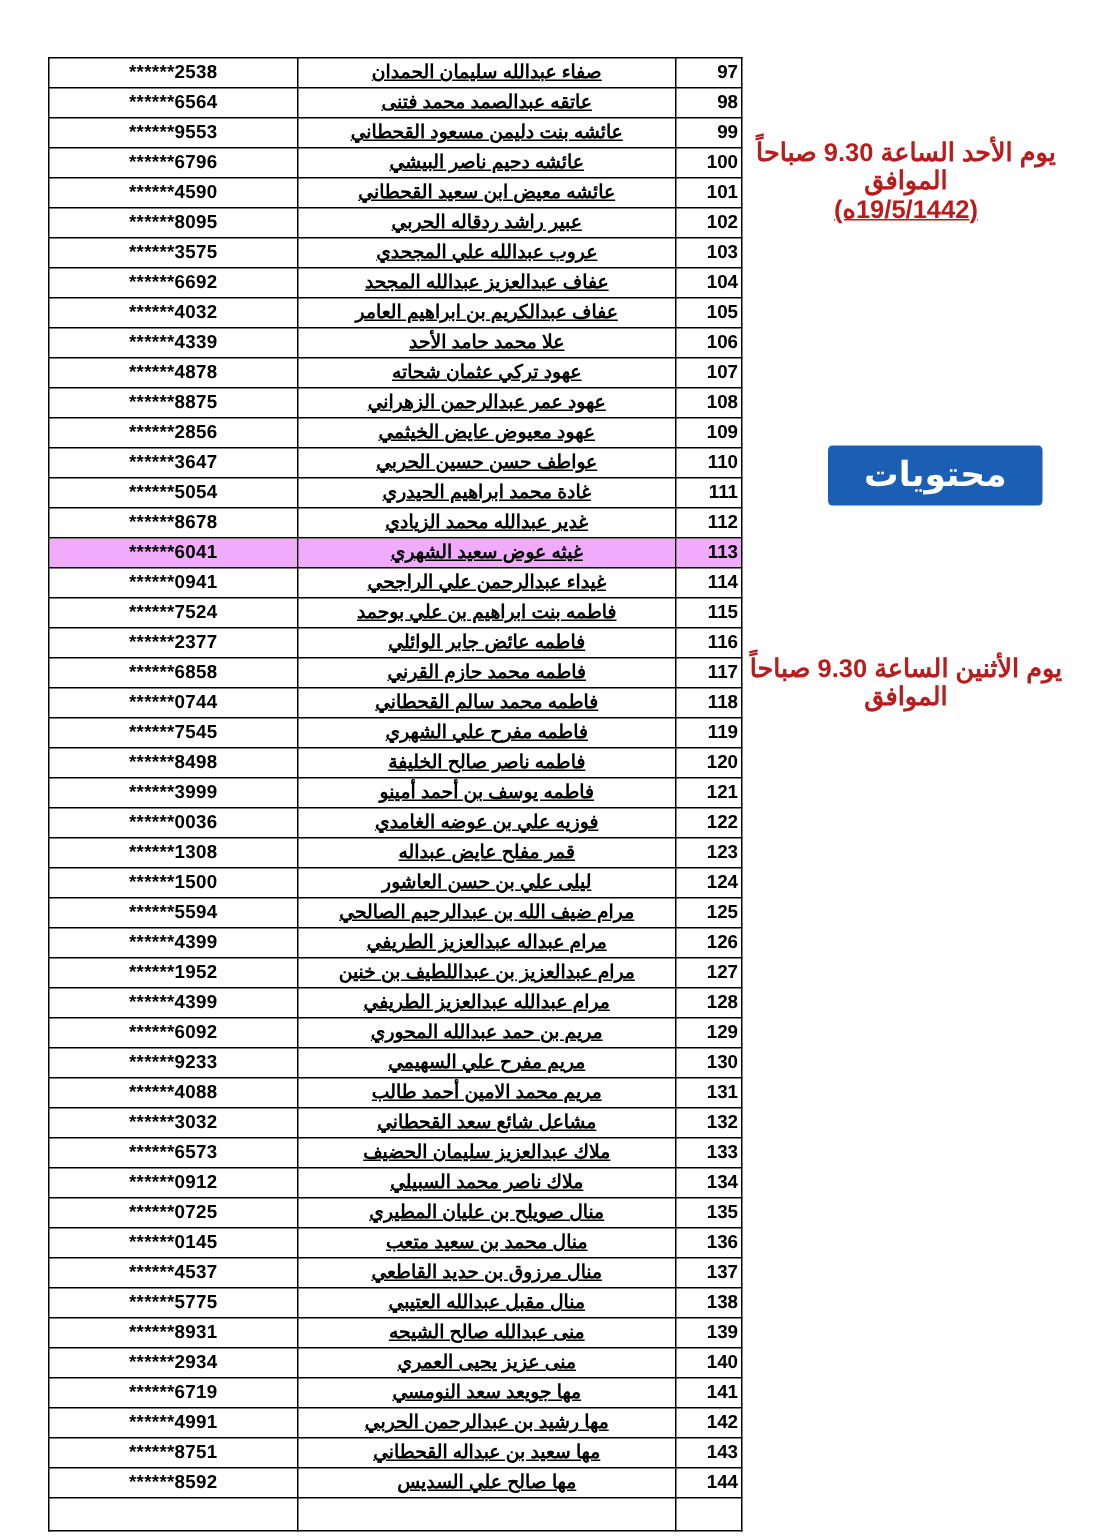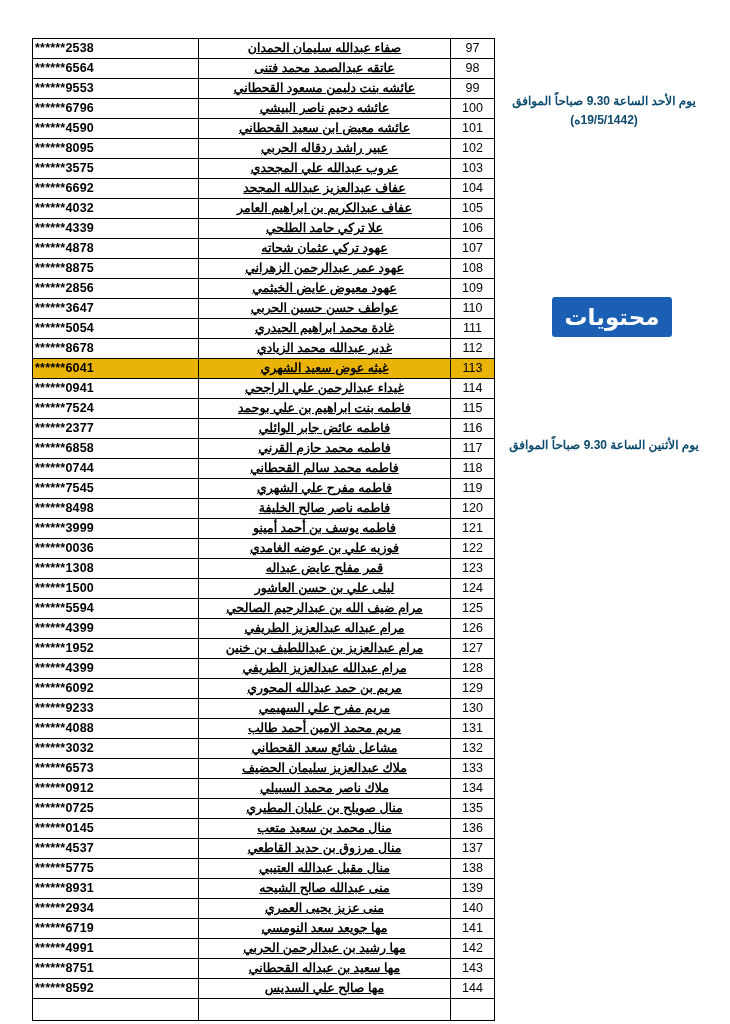--- a/index.html
+++ b/index.html
@@ -39,70 +39,70 @@
     font-size: 12.5px;
     vertical-align: middle;
     white-space: nowrap;
     overflow: hidden;
   }
   col.c-num { width: 44px; }
   col.c-name { width: 252px; }
   col.c-id { width: 166px; }
 
   td.num {
-    text-align: center;
-    font-weight: normal;
+    text-align: right;
+    font-weight: bold;
     font-size: 12px;
     direction: ltr;
   }
   td.name {
     text-align: center;
     font-weight: bold;
     font-size: 12.5px;
     text-decoration: underline;
   }
   td.idnum {
-    text-align: left;
+    text-align: center;
     font-weight: bold;
     font-size: 12.5px;
     direction: ltr;
     letter-spacing: 0.2px;
   }
   tr.highlight td {
-    background: #eab308;
+    background: #f0abfc;
   }
   tr.tail td {
     height: 21px;
   }
 
   
   .notes {
     position: absolute;
     top: 38px;
     left: 495px;
     width: 218px;
     height: 945px;
   }
   .note {
     position: absolute;
     width: 218px;
     text-align: center;
-    font-size: 12px;
+    font-size: 17px;
     font-weight: bold;
     line-height: 19px;
-    color: #0c4a6e;
-  }
-  .note .l2 { display: block; }
+    color: #b91c1c;
+  }
+  .note .l2 { display: block; text-decoration: underline; }
 
   
   .logo {
     position: absolute;
     left: 552px;
     top: 297px;
-    width: 120px;
+    width: 143px;
     height: 40px;
     background: #1a5fb4;
     border-radius: 3px;
     display: flex;
     align-items: center;
     justify-content: center;
   }
   .logo span {
     color: #ffffff;
     font-size: 23px;
@@ -164,21 +164,21 @@
             <td class="name">عفاف عبدالعزيز عبدالله المجحد</td>
             <td class="idnum">******6692</td>
           </tr>
           <tr>
             <td class="num">105</td>
             <td class="name">عفاف عبدالكريم بن ابراهيم العامر</td>
             <td class="idnum">******4032</td>
           </tr>
           <tr>
             <td class="num">106</td>
-            <td class="name">علا تركي حامد الطلحي</td>
+            <td class="name">علا محمد حامد الأحد</td>
             <td class="idnum">******4339</td>
           </tr>
           <tr>
             <td class="num">107</td>
             <td class="name">عهود تركي عثمان شحاته</td>
             <td class="idnum">******4878</td>
           </tr>
           <tr>
             <td class="num">108</td>
             <td class="name">عهود عمر عبدالرحمن الزهراني</td>

